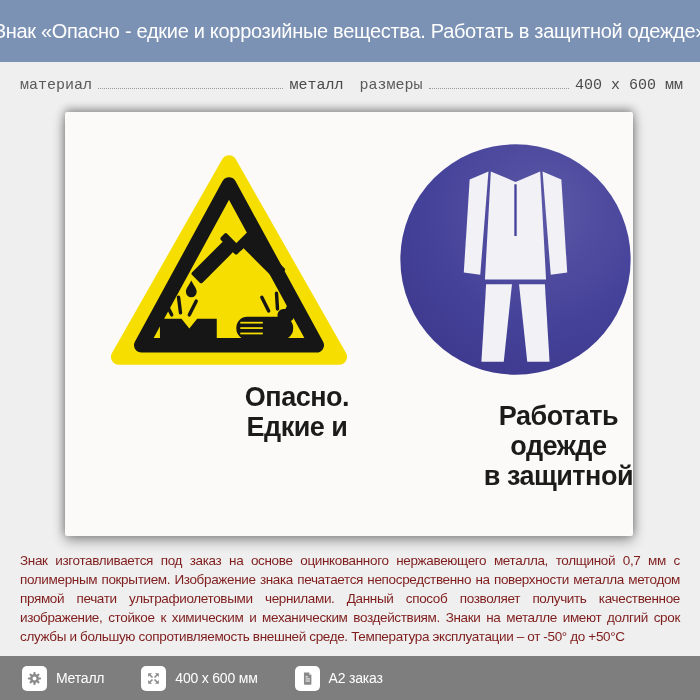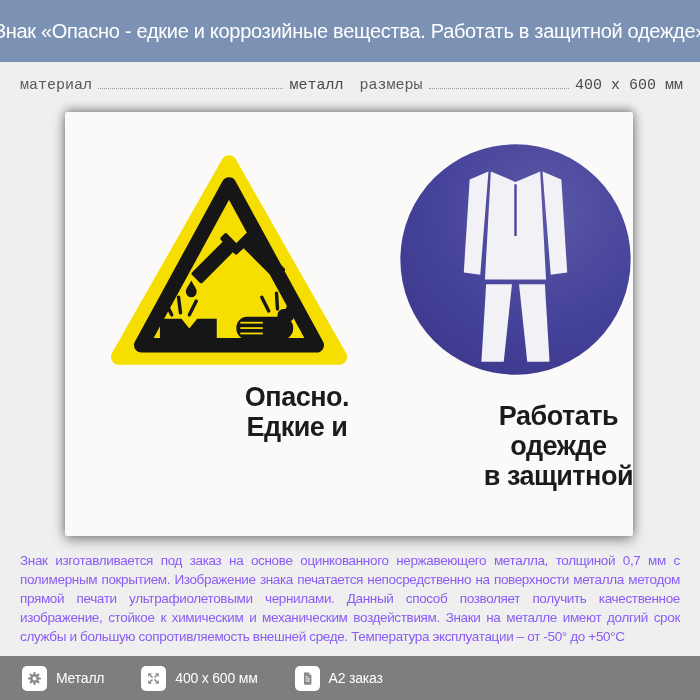--- a/index.html
+++ b/index.html
@@ -26,21 +26,21 @@
   .sign-col{width:284px;display:flex;flex-direction:column;align-items:flex-end;}
   .col-warning{padding-left:36px;box-sizing:border-box;width:284px;}
   .tri-icon{margin-top:41px;}
   .circ-icon{margin-top:30px;}
   .caption{font-weight:bold;color:#1b1b1b;font-size:27px;line-height:30px;text-align:center;letter-spacing:-0.5px;}
   .cap-warning{margin-top:15px;}
   .cap-mandatory{margin-top:24px;}
 
   
   .description{position:absolute;left:20px;top:551px;width:660px;margin:0;
-               font-size:13.5px;line-height:19px;letter-spacing:-0.35px;color:#8b5cf6;
+               font-size:13.5px;line-height:19px;letter-spacing:-0.35px;color:#7f1d1d;
                text-align:justify;}
 
   
   .footer{position:absolute;left:0;top:656px;width:700px;height:44px;background:#7e7e7e;
           display:flex;align-items:center;padding-left:22px;box-sizing:border-box;gap:37px;}
   .f-item{display:flex;align-items:center;gap:9px;}
   .f-iconbox{width:25px;height:25px;background:#ffffff;border-radius:5px;
              display:flex;align-items:center;justify-content:center;}
   .f-label{color:#ffffff;font-size:14px;letter-spacing:-0.2px;white-space:nowrap;}
 </style>

